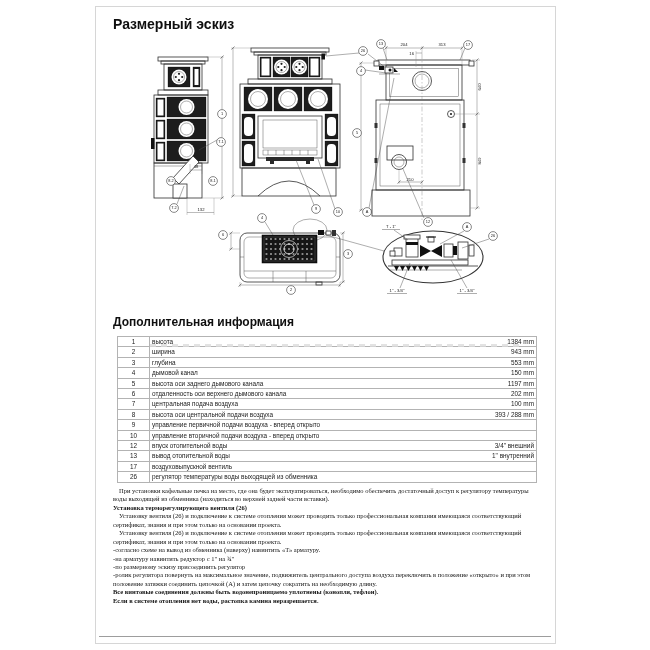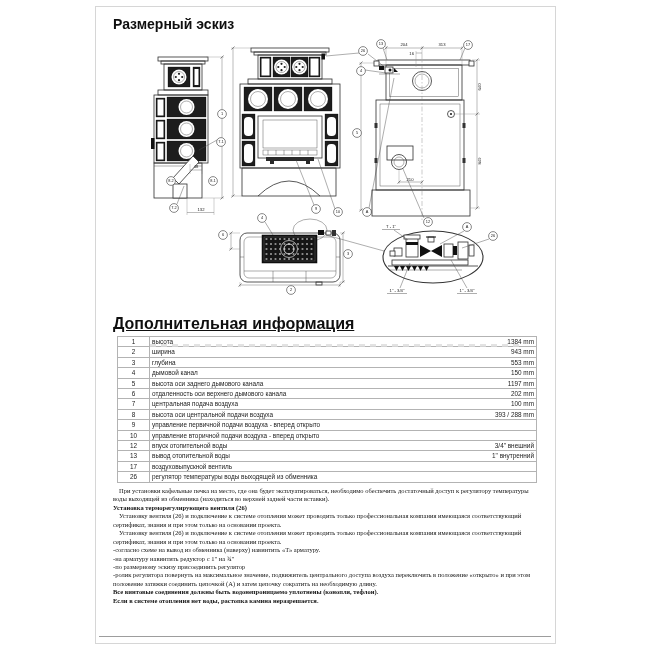--- a/index.html
+++ b/index.html
@@ -4,22 +4,22 @@
 <style>
   html,body { margin:0; padding:0; }
   body {
     width:650px; height:650px; position:relative; background:#ffffff;
     font-family:"Liberation Sans", sans-serif; overflow:hidden;
   }
   .page-border { position:absolute; left:95px; top:6px; width:459px; height:636px;
     border:1px solid #d6d6d6; background:#fff; }
   h1.title { position:absolute; left:113px; top:16px; margin:0; font-size:14px;
     font-weight:bold; color:#0f0f0f;text-align:center; }
-  h2.section { position:absolute; left:113px; top:315px; margin:0; font-size:16px;
-    font-weight:bold; color:#0f0f0f;text-decoration:underline; }
+  h2.section { position:absolute; left:113px; top:315px; margin:0; font-size:12px;
+    font-weight:bold; color:#0f0f0f; }
   svg.drawing { position:absolute; left:110px; top:38px; }
 
   
   .ln   { stroke:#2e2e2e; stroke-width:.8; fill:none; }
   .lnf  { stroke:#2e2e2e; stroke-width:.8; fill:#fff; }
   .thin { stroke:#4a4a4a; stroke-width:.45; fill:none; }
   .dim  { stroke:#6a6a6a; stroke-width:.45; fill:none; }
   .ext  { stroke:#8a8a8a; stroke-width:.4; fill:none; }
   .cl   { stroke:#7a7a7a; stroke-width:.4; fill:none; stroke-dasharray:5 2 1.5 2; }
   .dark { fill:#1d1d1d; stroke:#000; stroke-width:.3; }

